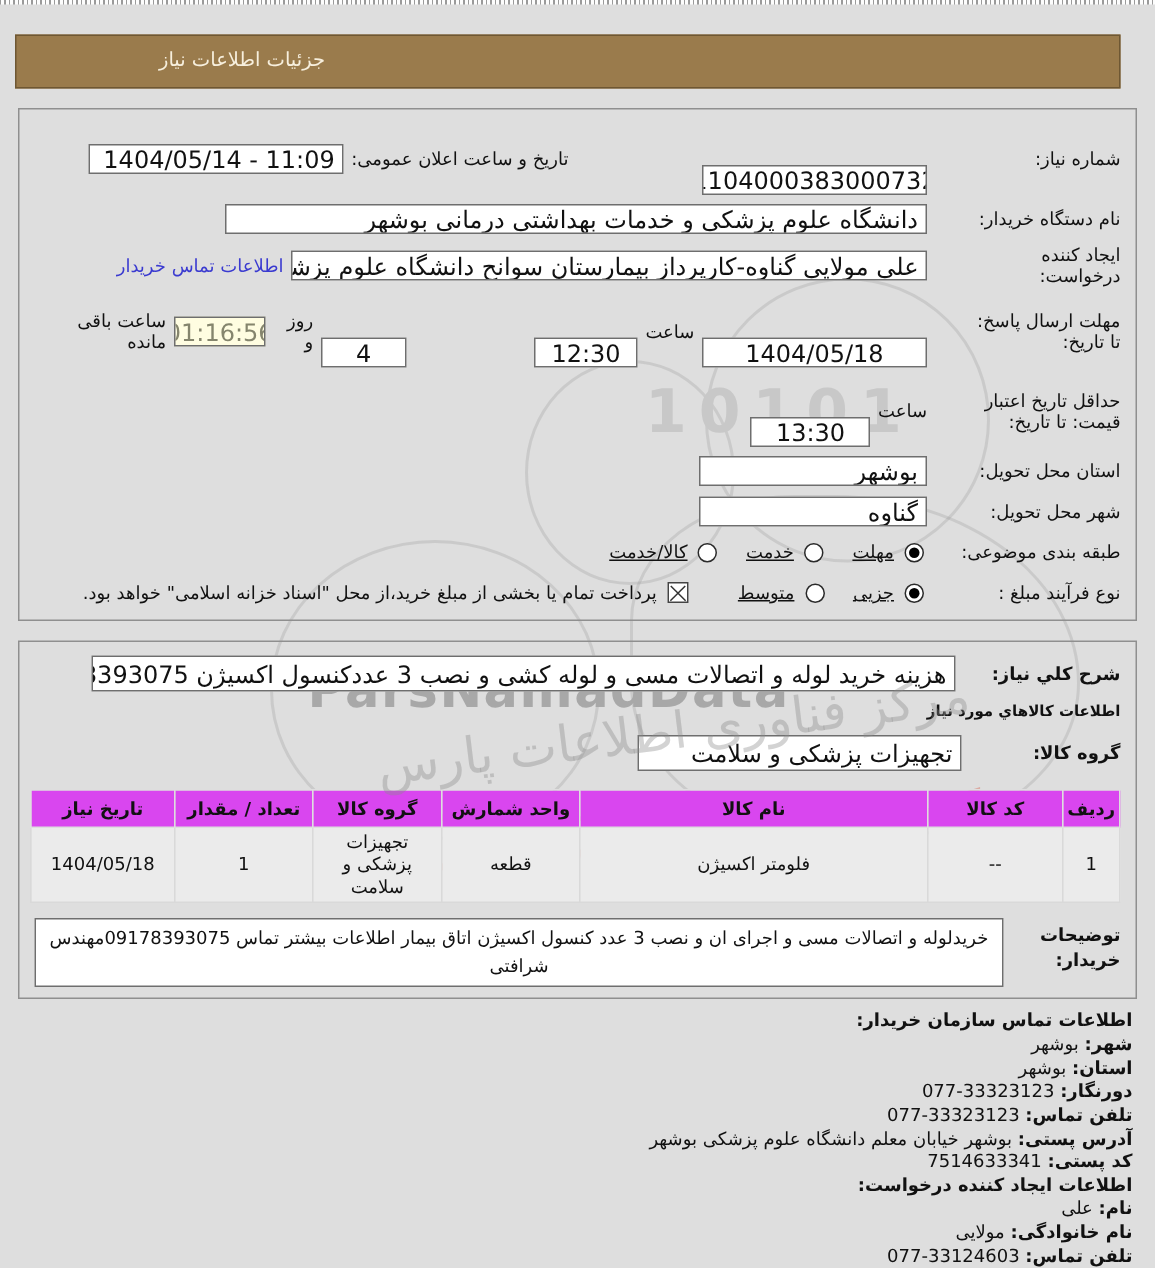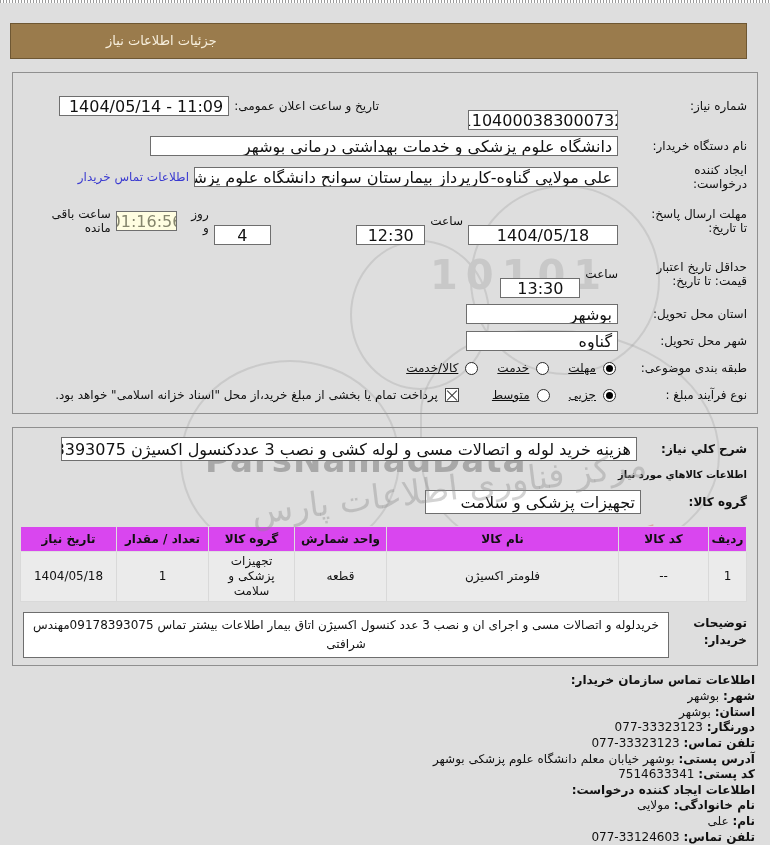--- a/index.html
+++ b/index.html
@@ -275,16 +275,16 @@
 
 <div class="contact">
   <div><b class="clbl">اطلاعات تماس سازمان خریدار:</b></div>
   <div><b class="clbl">شهر:</b> <span>بوشهر</span></div>
   <div><b class="clbl">استان:</b> <span>بوشهر</span></div>
   <div><b class="clbl">دورنگار:</b> <span>33323123-077</span></div>
   <div><b class="clbl">تلفن تماس:</b> <span>33323123-077</span></div>
   <div><b class="clbl">آدرس پستی:</b> <span>بوشهر خیابان معلم دانشگاه علوم پزشکی بوشهر</span></div>
   <div><b class="clbl">کد پستی:</b> <span>7514633341</span></div>
   <div><b class="clbl">اطلاعات ایجاد کننده درخواست:</b></div>
+  <div><b class="clbl">نام:</b> <span>علی</span></div>
   <div><b class="clbl">نام خانوادگی:</b> <span>مولایی</span></div>
-  <div><b class="clbl">نام:</b> <span>علی</span></div>
   <div><b class="clbl">تلفن تماس:</b> <span>33124603-077</span></div>
 </div>
 
 </body></html>

